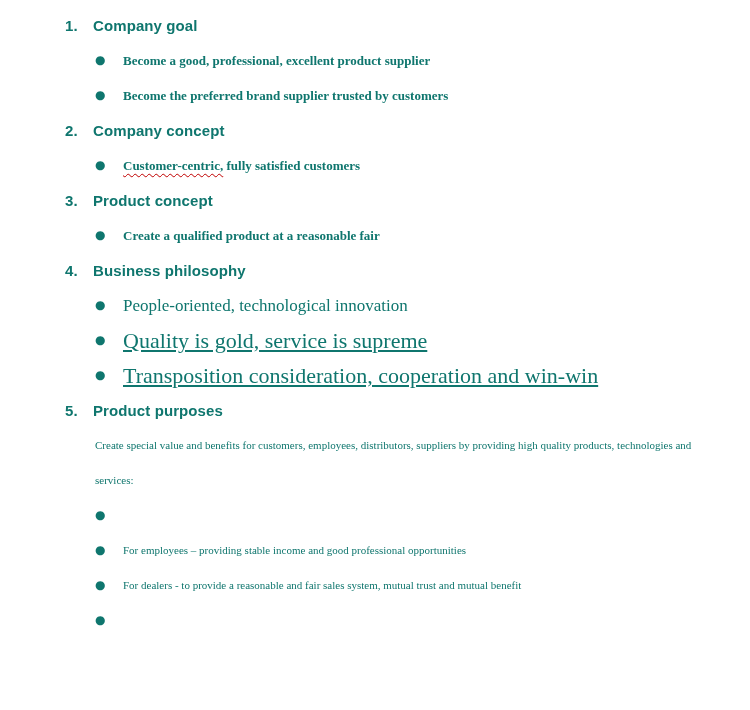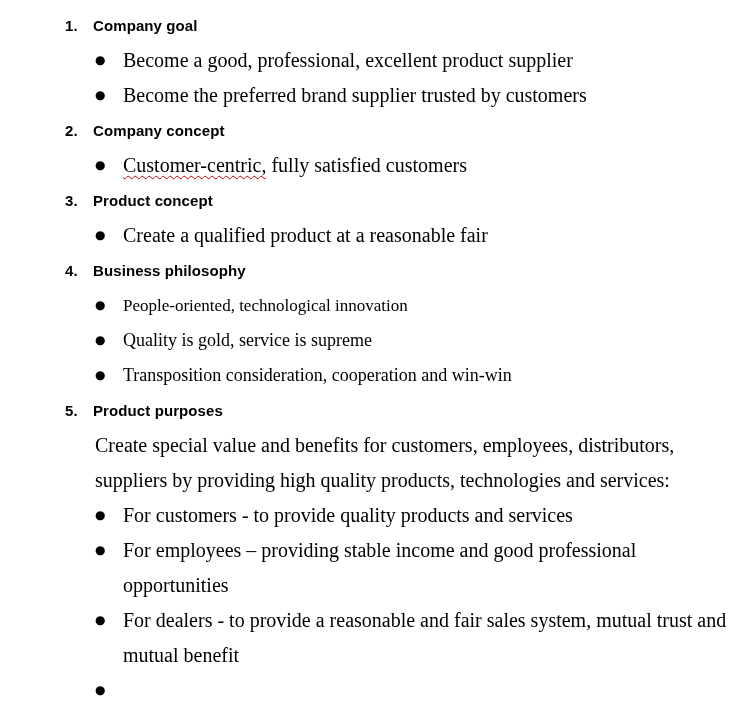--- a/index.html
+++ b/index.html
@@ -49,37 +49,37 @@
     flex: 1;
     line-height: 35px;
   }
   
   .para {
     padding-left: 95px;
     padding-right: 40px;
     line-height: 35px;
   }
   
-  .s15 .tx { font-size: 20px; }
+  .s15 .tx { font-size: 13px; font-weight: bold; }
   .s14 .tx { font-size: 17px; }
-  .s17 .tx { font-size: 18px; }
-  .s16 .tx, .para.s16 { font-size: 20px; }
+  .s17 .tx { font-size: 22px; text-decoration: underline; }
+  .s16 .tx, .para.s16 { font-size: 11px; }
   
   .misspelled {
     text-decoration: underline;
     text-decoration-style: wavy;
     text-decoration-color: var(--squiggle, #c00000);
     text-decoration-thickness: 1px;
     text-underline-offset: 3px;
   }
 </style>
 </head>
 <body>
 
-<div class="page" style="background: rgb(255, 255, 255); color: #000000;">
+<div class="page" style="background: rgb(255, 255, 255); color: #0f766e;">
 
   <div class="h">
     <span class="num">1.</span><span>Company goal</span>
   </div>
   <div class="li s15">
     <span class="mk">●</span>
     <span class="tx">Become a good, professional, excellent product supplier</span>
   </div>
   <div class="li s15">
     <span class="mk">●</span>
@@ -117,21 +117,20 @@
     <span class="mk">●</span>
     <span class="tx">Transposition consideration, cooperation and win-win</span>
   </div>
 
   <div class="h">
     <span class="num">5.</span><span>Product purposes</span>
   </div>
   <div class="para s16">Create special value and benefits for customers, employees, distributors, suppliers by providing high quality products, technologies and services:</div>
   <div class="li s16">
     <span class="mk">●</span>
-    <span class="tx">For customers - to provide quality products and services</span>
   </div>
   <div class="li s16">
     <span class="mk">●</span>
     <span class="tx">For employees – providing stable income and good professional opportunities</span>
   </div>
   <div class="li s16">
     <span class="mk">●</span>
     <span class="tx">For dealers - to provide a reasonable and fair sales system, mutual trust and mutual benefit</span>
   </div>
   <div class="li s16">

